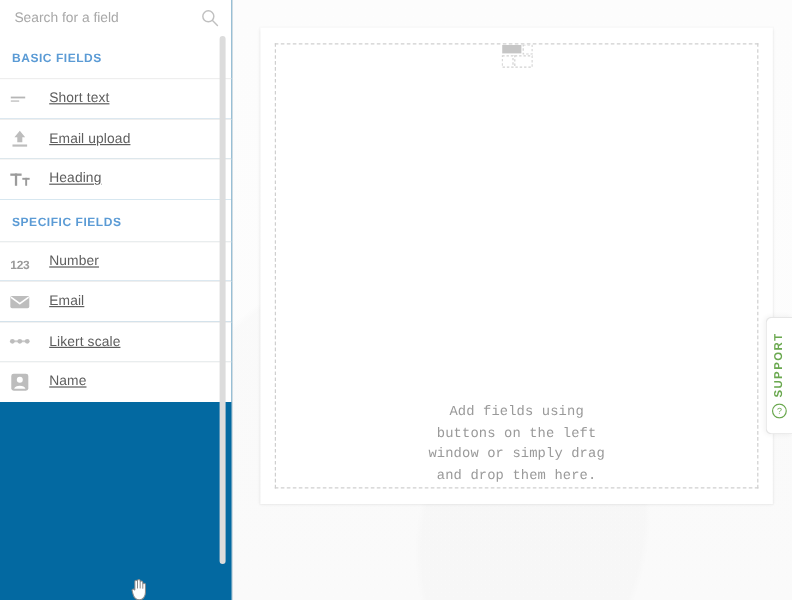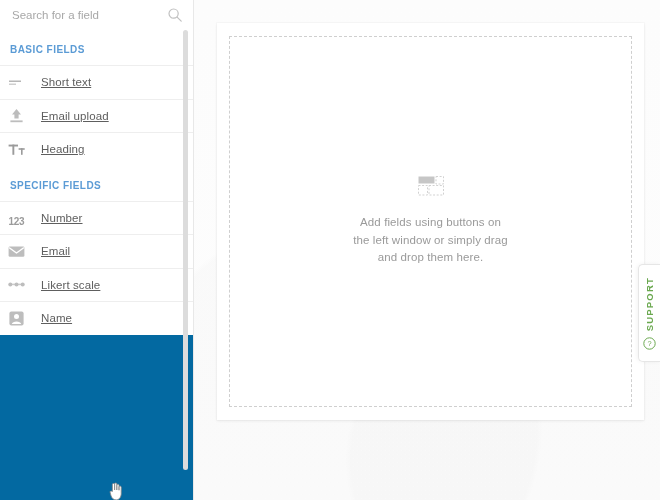--- a/index.html
+++ b/index.html
@@ -120,21 +120,22 @@
     box-shadow: 0 1px 3px rgba(0,0,0,.07), 0 0 0 1px rgba(0,0,0,.015);
   }
   #dropzone {
     position: absolute;
     left: 12px; top: 13px;
     right: 12px; bottom: 13px;
     border: 1px dashed #cfcfcf;
     display: flex;
     flex-direction: column;
     align-items: center;
-    justify-content: center;
+    justify-content: space-between;
+    font-family: Liberation Mono, monospace;
   }
   #dz-icon { margin-bottom: 14px; opacity: .8; }
   #dz-text {
     width: 160px;
     text-align: center;
     font-size: 11.5px;
     line-height: 1.55;
     color: #9a9a9a;
     letter-spacing: .1px;
   }

